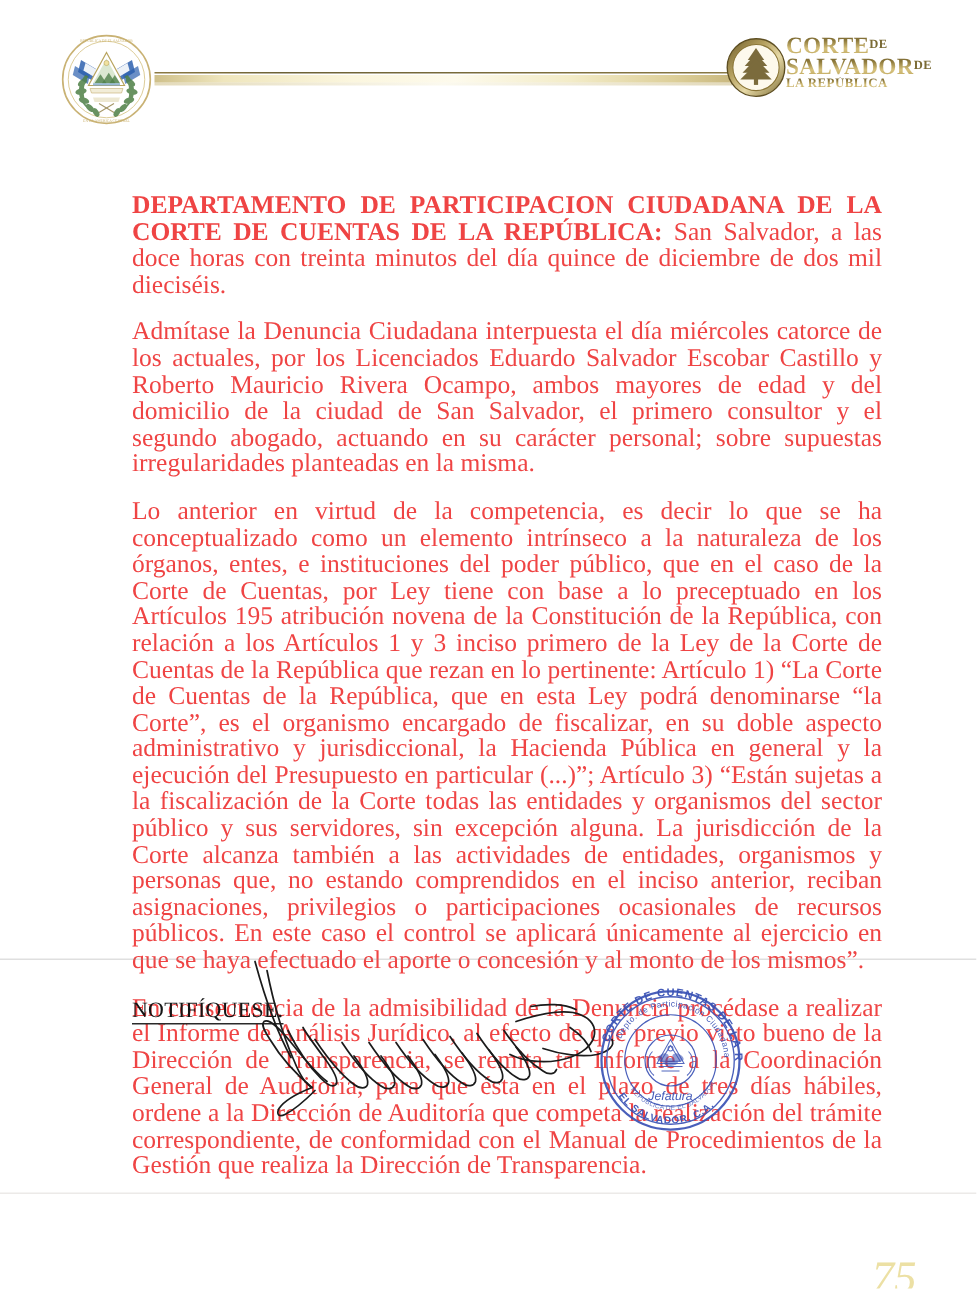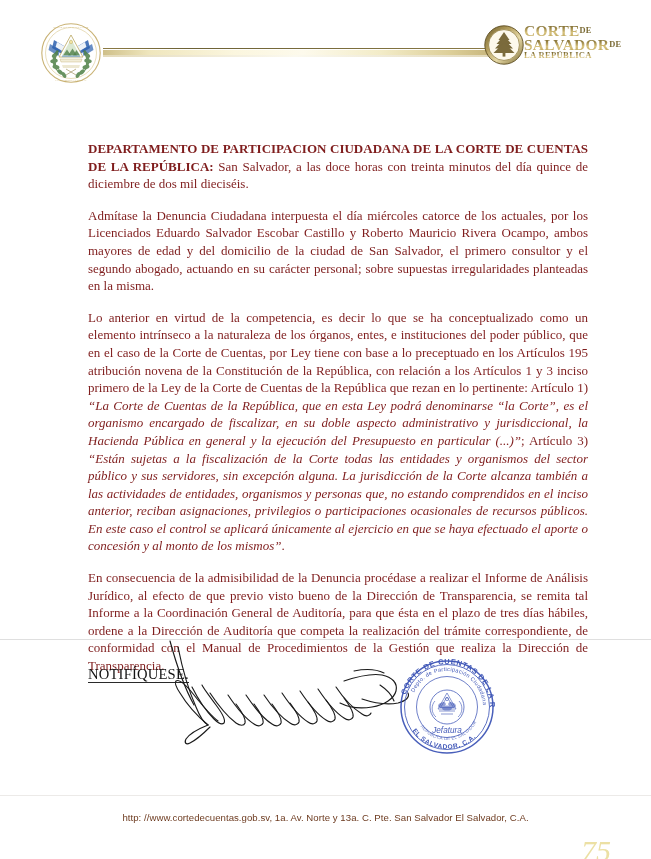--- a/index.html
+++ b/index.html
@@ -90,30 +90,30 @@
   }
 
   
   .page-body {
     position: absolute;
     left: 88px;
     top: 128px;
     width: 500px;
   }
   p.doc {
-    margin: 12px 0 14px 0;
-    font-size: 13px;
+    margin: 0 0 14px 0;
+    font-size: 17px;
     line-height: 17.6px;
     text-align: justify;
     text-justify: inter-word;
-    color: #7f1d1d;
+    color: #ef4444;
   }
   p.doc:last-child { margin-bottom: 0; }
   .b { font-weight: bold; }
-  .it { font-style: italic; }
+  .it { }
 
   
   .sign-area {
     position: absolute;
     left: 0; top: 645px;
     width: 651px; height: 150px;
   }
   .notifiquese {
     position: absolute;
     left: 88px; top: 22px;
@@ -349,21 +349,20 @@
         <ellipse cx="59" cy="52" rx="4" ry="2.4" transform="rotate(25 59 52)"></ellipse>
         <ellipse cx="54" cy="55" rx="5" ry="2.6"></ellipse>
       </g>
     </svg>
   </div>
 </div>
 
 <div class="scanline2"></div>
 
 <div class="footer">
-  <div>http: //www.cortedecuentas.gob.sv, 1a. Av. Norte y 13a. C. Pte. San Salvador El Salvador, C.A.</div>
 </div>
 
 <div class="anniversary">
   <svg viewBox="0 0 86 58" width="86" height="58">
     <text x="36" y="30" text-anchor="middle" font-family="Liberation Serif, serif" font-size="30" font-style="italic" fill="#ece0a4">75</text>
     <g fill="none" stroke="#eee4ae" stroke-width="1.3">
       <path d="M8 30 C6 40, 12 50, 24 54"></path>
       <path d="M64 30 C66 40, 60 50, 48 54"></path>
     </g>
     <g fill="#eee4ae" opacity=".95">

